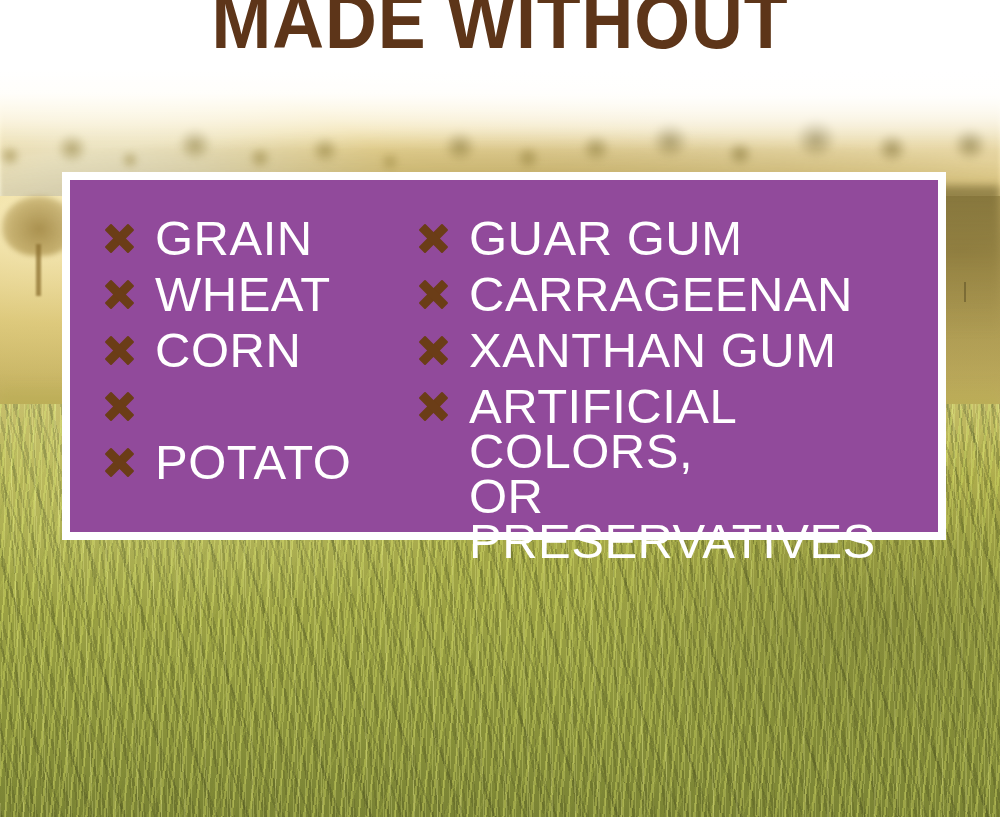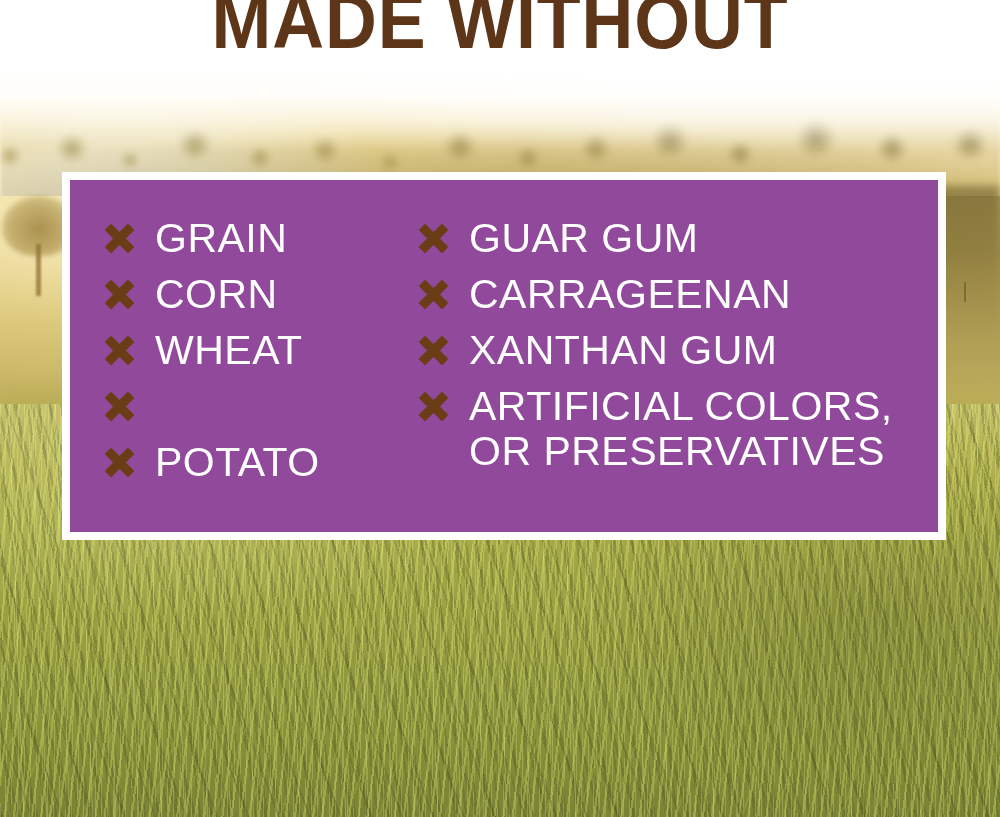--- a/index.html
+++ b/index.html
@@ -328,21 +328,21 @@
     background: #6b3d17;
     border-radius: 1px;
   }
   .xmark::before { transform: rotate(45deg); }
   .xmark::after  { transform: rotate(-45deg); }
 
   .item-label {
     color: #ffffff;
     font-family: "Liberation Sans", sans-serif;
     font-weight: normal;
-    font-size: 41px;
+    font-size: 49px;
     line-height: 44px;
     letter-spacing: 0.5px;
     white-space: pre-line;
   }
 
   
   .item.two-line .item-label { line-height: 45px; }
 </style>
 </head>
 <body>
@@ -373,25 +373,25 @@
     <div class="panel-inner">
       <div class="columns">
 
         <div class="col col-left">
           <div class="item">
             <span class="xmark"></span>
             <span class="item-label">GRAIN</span>
           </div>
           <div class="item">
             <span class="xmark"></span>
+            <span class="item-label">WHEAT</span>
+          </div>
+          <div class="item">
+            <span class="xmark"></span>
             <span class="item-label">CORN</span>
-          </div>
-          <div class="item">
-            <span class="xmark"></span>
-            <span class="item-label">WHEAT</span>
           </div>
           <div class="item">
             <span class="xmark"></span>
           </div>
           <div class="item">
             <span class="xmark"></span>
             <span class="item-label">POTATO</span>
           </div>
         </div>
 

